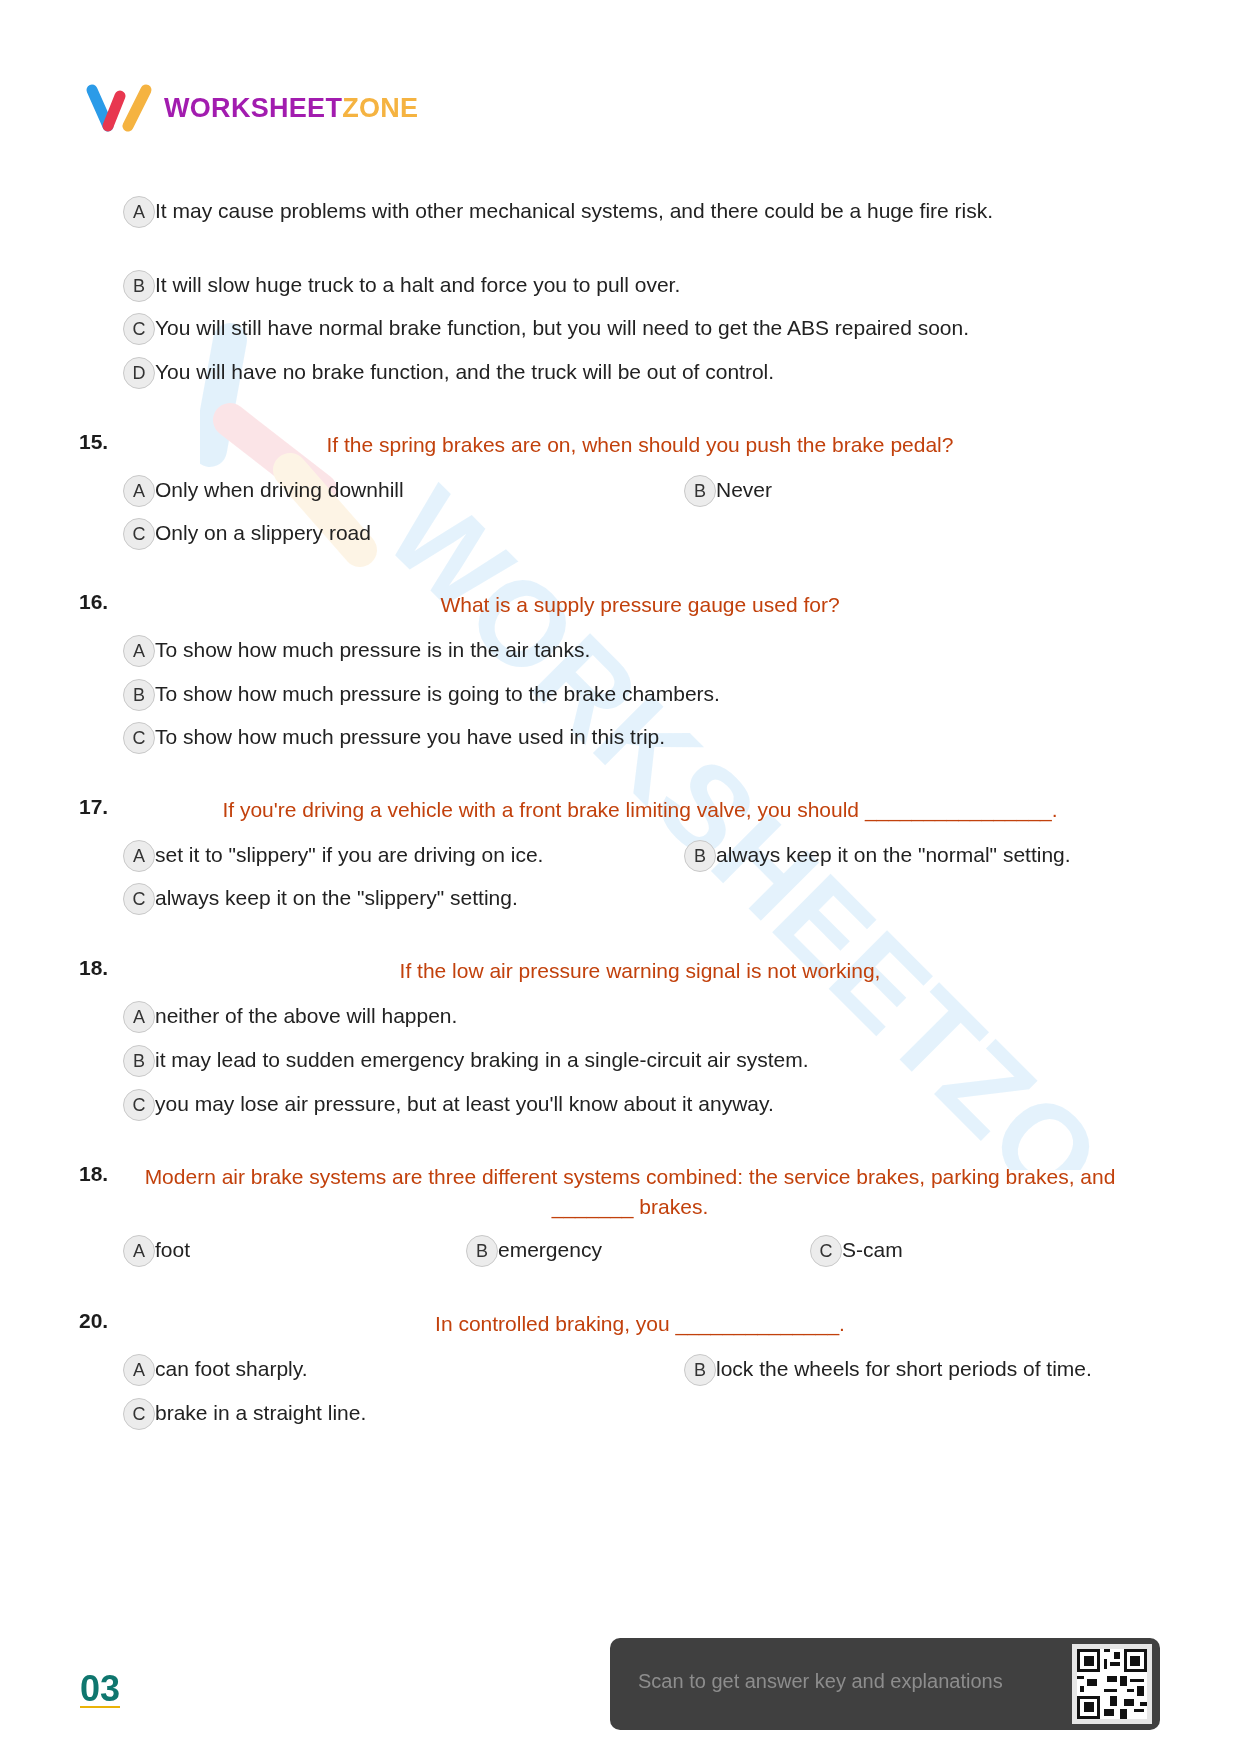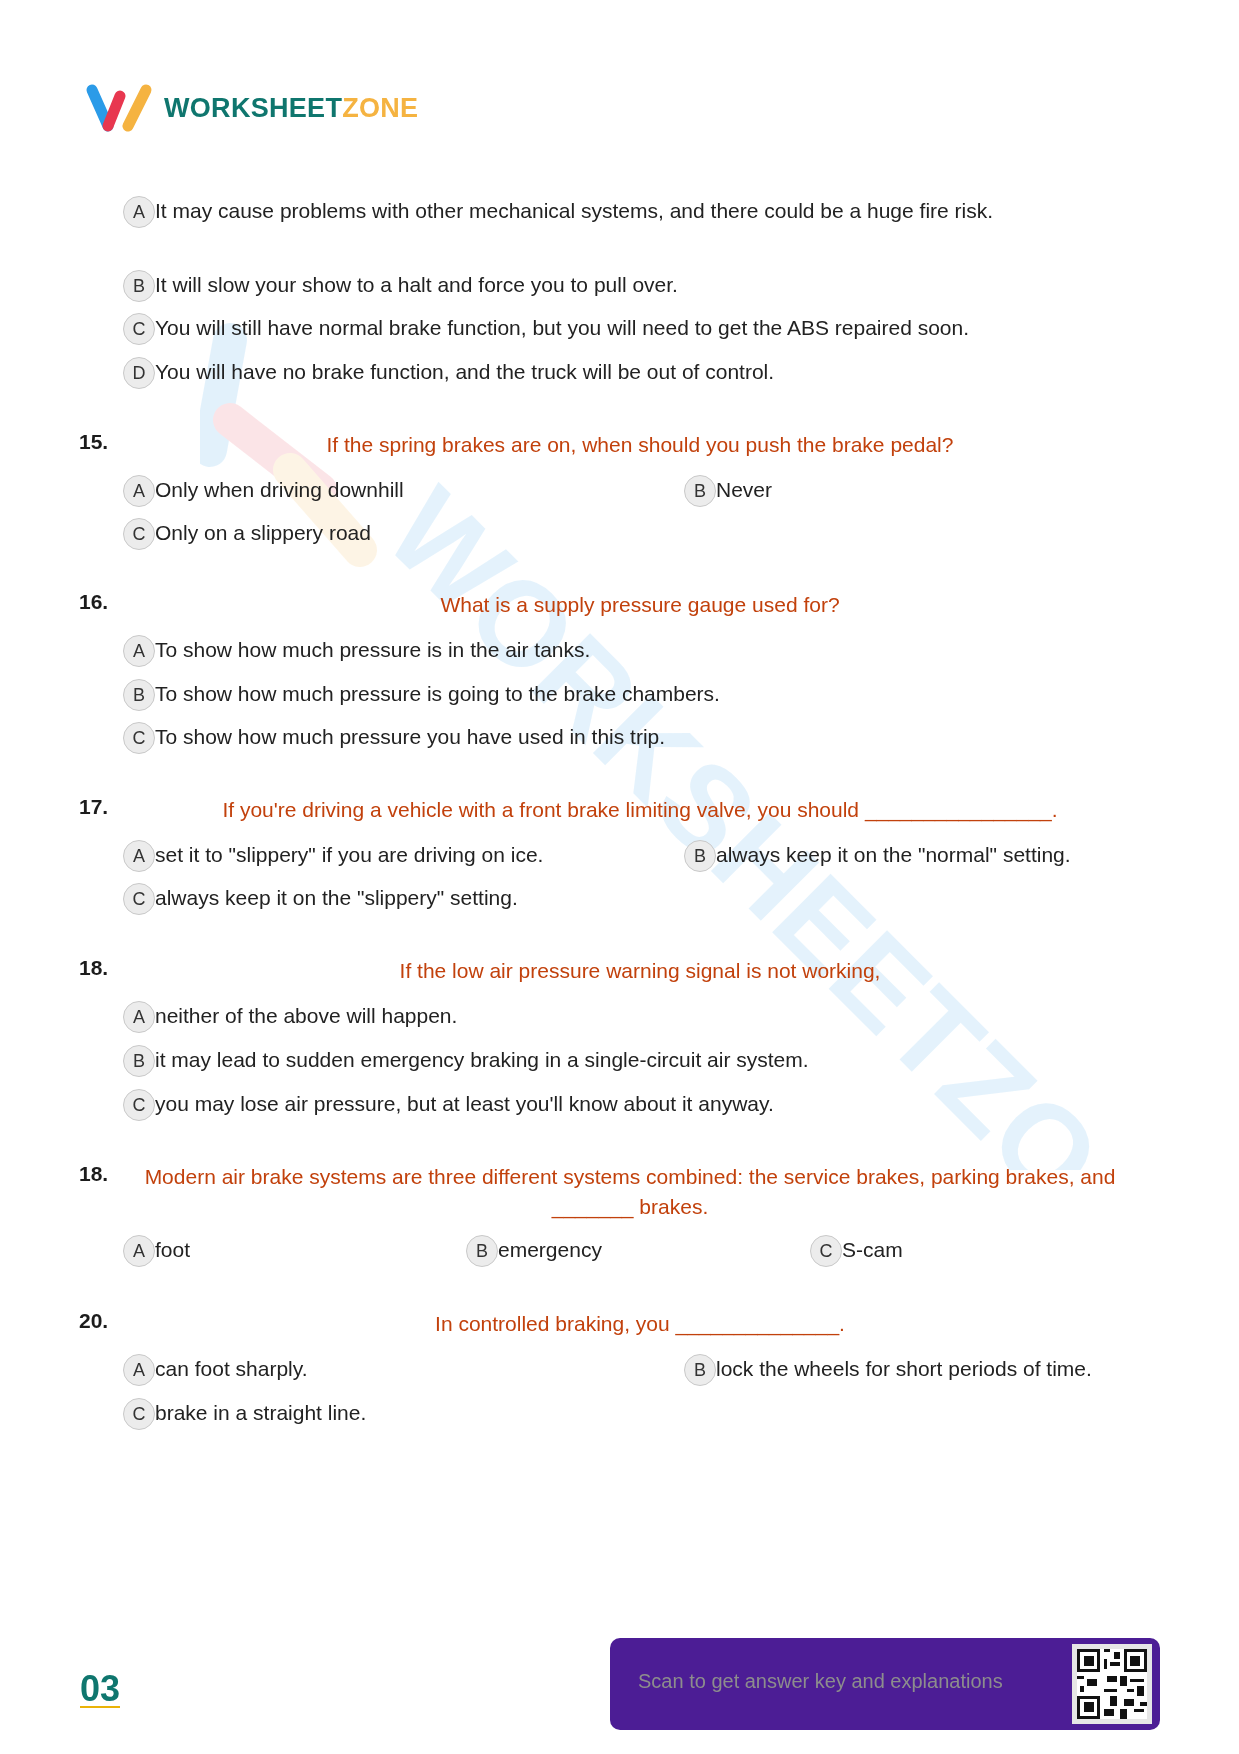--- a/index.html
+++ b/index.html
@@ -5,21 +5,21 @@
   html, body { margin: 0; padding: 0; }
   body {
     width: 1239px; height: 1754px; position: relative; overflow: hidden;
     background: #ffffff; color: #1f1f1f;
     font-family: "Liberation Sans", "DejaVu Sans", sans-serif;
   }
   .header { position: absolute; left: 0; top: 0; width: 1239px; height: 170px; }
   .logo { position: absolute; left: 84px; top: 82px; display: flex; align-items: center; }
   .logo svg { width: 70px; height: 52px; }
   .logo-text { font-size: 27px; font-weight: 600; letter-spacing: 0.3px; margin-left: 10px; }
-  .logo-text .a { color: #0f766e; }
+  .logo-text .a { color: #a21caf; }
   .logo-text .b { color: #f5b341; }
   .title {
     position: absolute; left: 520px; top: 80px; width: 570px;
     text-align: center; font-size: 26px; font-weight: bold; line-height: 40px; color: #1c1c1c;
   }
   .watermark {
     position: absolute; left: 200px; top: 320px; width: 900px; height: 850px; pointer-events: none;
   }
   .content { position: absolute; left: 0; top: 0; width: 1239px; }
   .q { position: absolute; left: 75px; width: 1080px; }
@@ -32,21 +32,21 @@
     display: flex; align-items: center; justify-content: center;
     font-size: 18px; color: #333;
   }
   .opt-text { margin-left: 0; font-size: 21px; line-height: 29px; color: #222; }
   .page-num {
     position: absolute; left: 80px; top: 1672px; font-size: 36px; font-weight: bold;
     border-bottom: 2px solid #eab308; line-height: 34px; color: #0f766e;
   }
   .scan-box {
     position: absolute; left: 610px; top: 1638px; width: 550px; height: 92px;
-    background: #4c1d95; border-radius: 10px;
+    background: #404040; border-radius: 10px;
   }
   .scan-text { position: absolute; left: 28px; top: 32px; font-size: 20px; color: #8d8d8d; }
   .qr { position: absolute; left: 462px; top: 6px; width: 80px; height: 80px; background: #e6e6e6; }
   .qr svg { width: 70px; height: 70px; margin: 5px; }
 </style>
 </head>
 <body>
 
 <div class="header">
   <div class="logo">
@@ -71,21 +71,21 @@
 </svg>
 
 <div class="content">
 
   <div class="opt" style="left:123px; top:196px;">
     <span class="bubble">A</span>
     <span class="opt-text" style="width:870px;">It may cause problems with other mechanical systems, and there could be a huge fire risk.</span>
   </div>
   <div class="opt" style="left:123px; top:270px;">
     <span class="bubble">B</span>
-    <span class="opt-text">It will slow your show to a halt and force you to pull over.</span>
+    <span class="opt-text">It will slow huge truck to a halt and force you to pull over.</span>
   </div>
   <div class="opt" style="left:123px; top:313px;">
     <span class="bubble">C</span>
     <span class="opt-text">You will still have normal brake function, but you will need to get the ABS repaired soon.</span>
   </div>
   <div class="opt" style="left:123px; top:357px;">
     <span class="bubble">D</span>
     <span class="opt-text">You will have no brake function, and the truck will be out of control.</span>
   </div>
 

